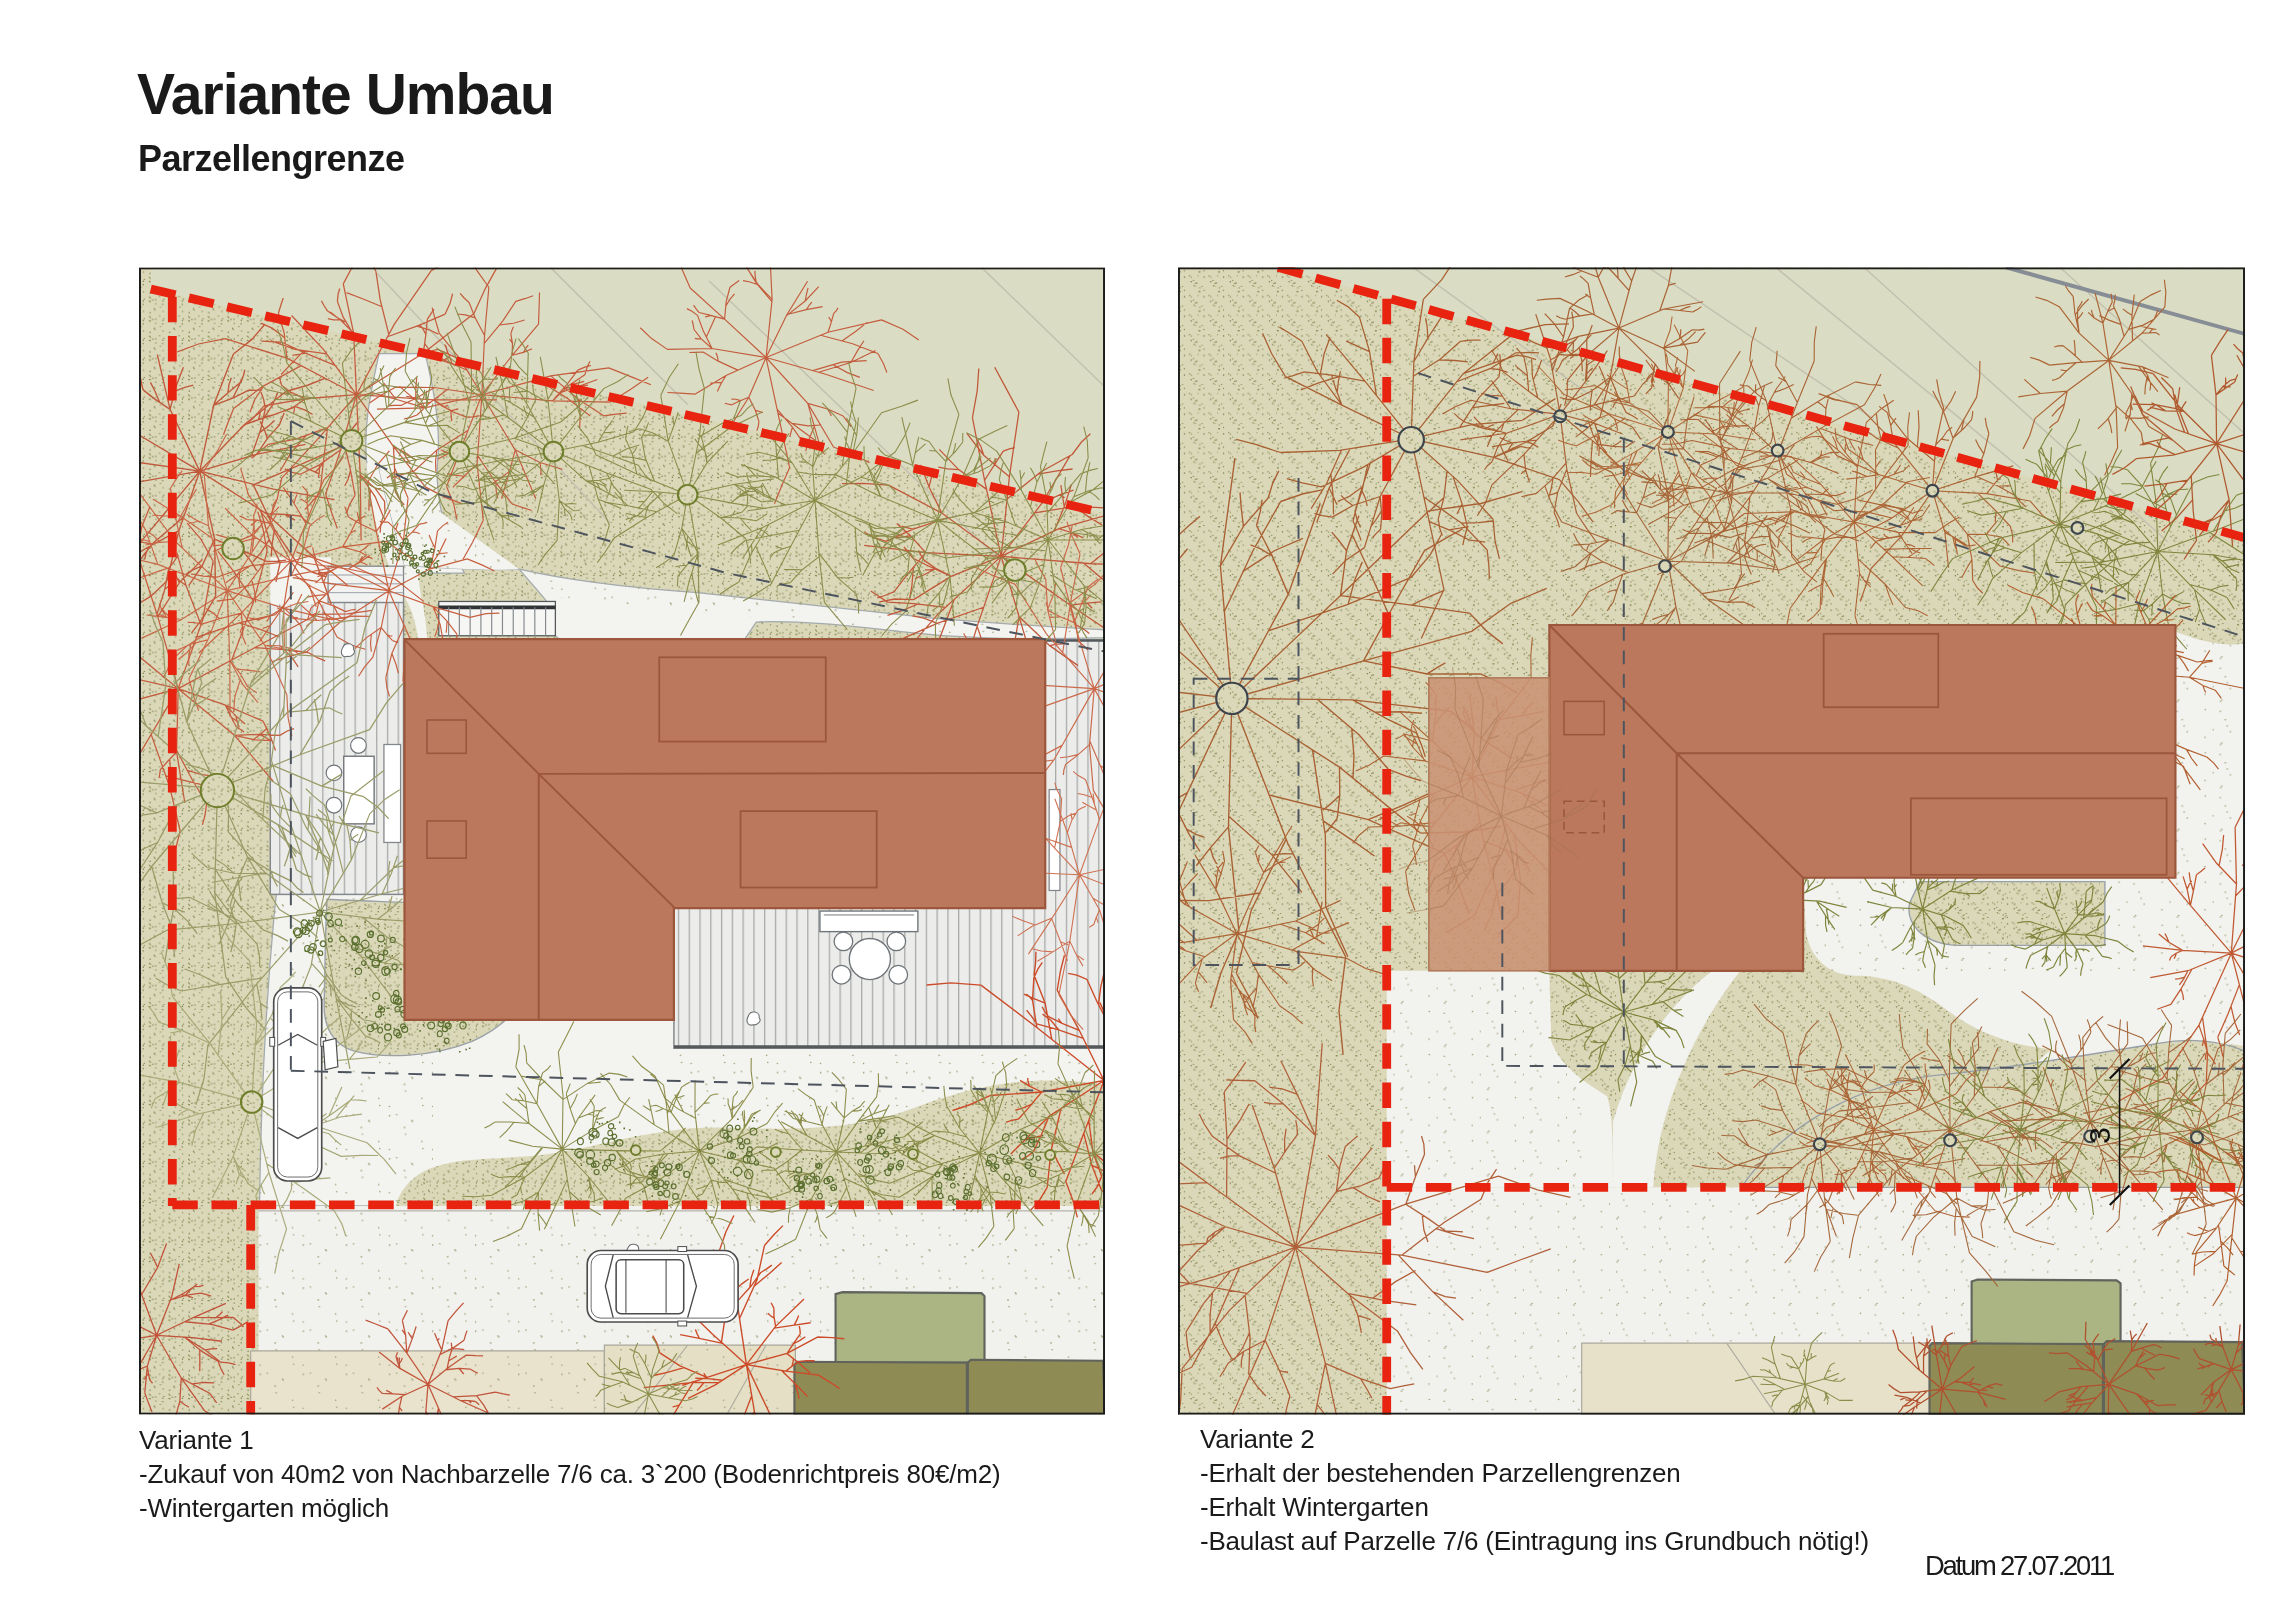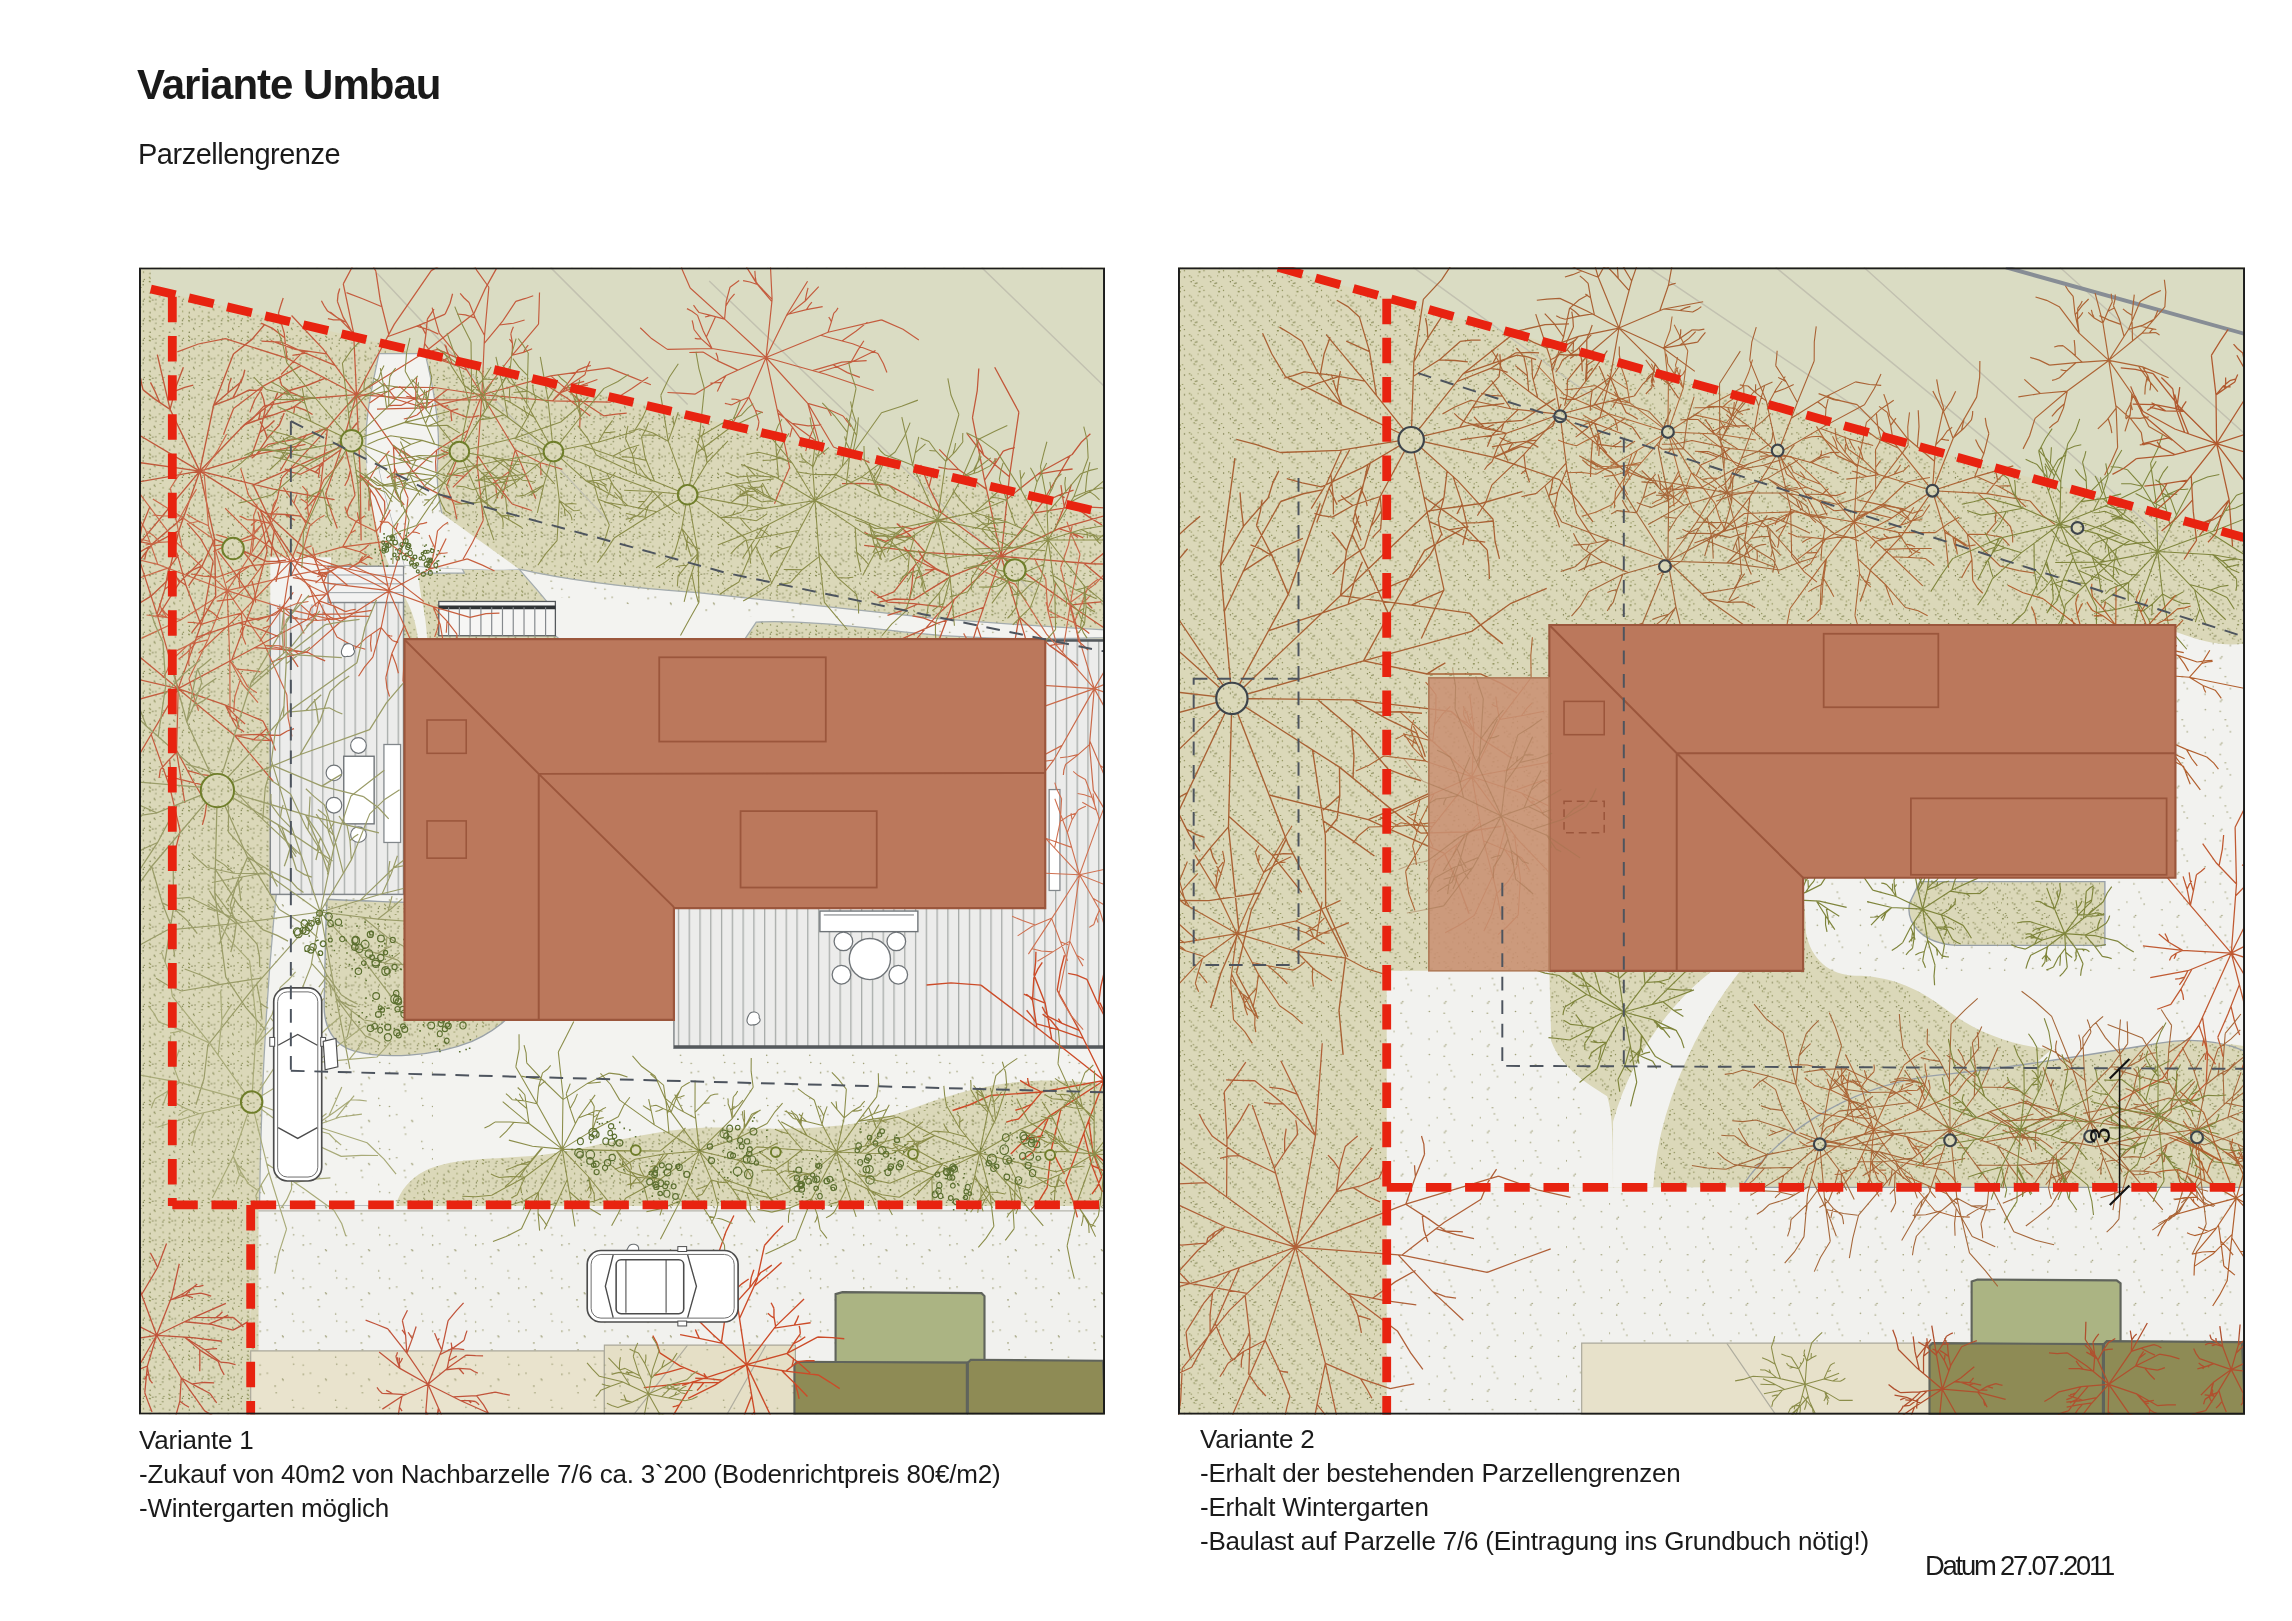--- a/index.html
+++ b/index.html
@@ -1,17 +1,17 @@
 <!DOCTYPE html>
 <html><head><meta charset="utf-8">
 <style>
 html,body{margin:0;padding:0;background:#ffffff;width:2293px;height:1621px;overflow:hidden;}
 body{font-family:"Liberation Sans",sans-serif;color:#1a1a1a;position:relative;}
-.t1{position:absolute;left:137px;top:61px;font-size:42px;font-weight:700;letter-spacing:-1px;}
-.t2{position:absolute;left:138px;top:138px;font-size:29px;font-weight:400;letter-spacing:-0.5px;}
+.t1{position:absolute;left:137px;top:61px;font-size:57px;font-weight:700;letter-spacing:-1px;}
+.t2{position:absolute;left:138px;top:138px;font-size:36px;font-weight:700;letter-spacing:-0.5px;}
 .cap{position:absolute;font-size:26px;line-height:34px;letter-spacing:-0.2px;white-space:pre;}
 .dat{position:absolute;font-size:27.4px;letter-spacing:-2.2px;}
 svg{position:absolute;display:block;}
 </style></head>
 <body>
 
 <div class="t1">Variante Umbau</div>
 
 <div class="t2">Parzellengrenze</div>
 

